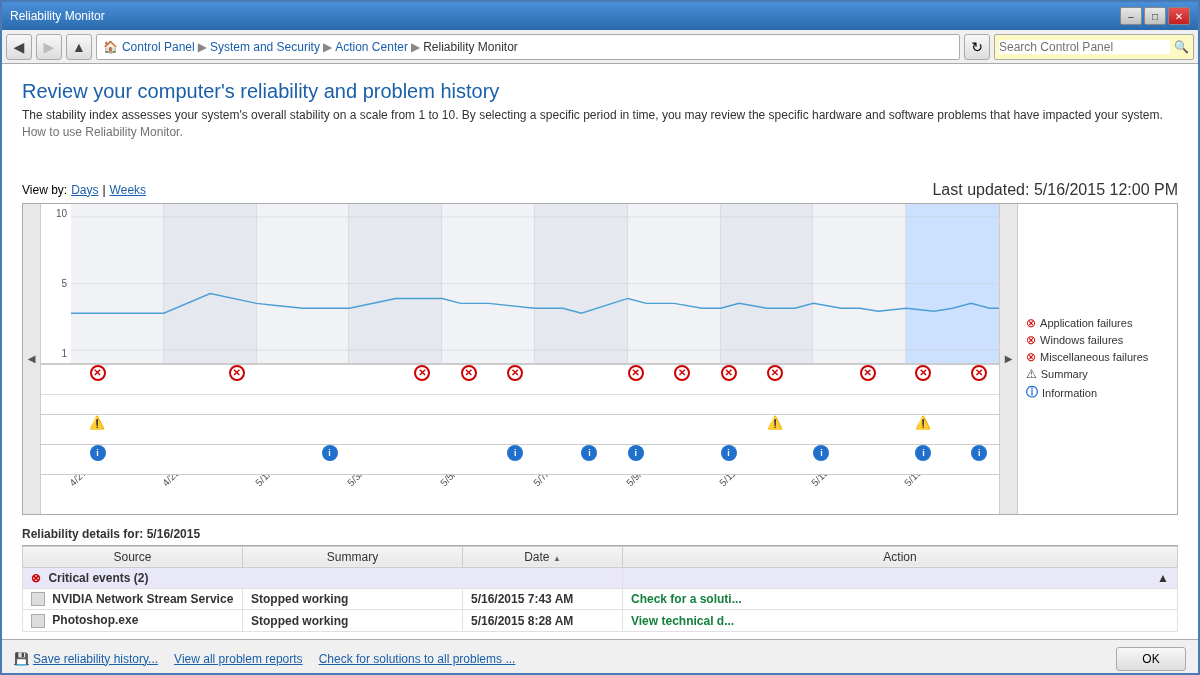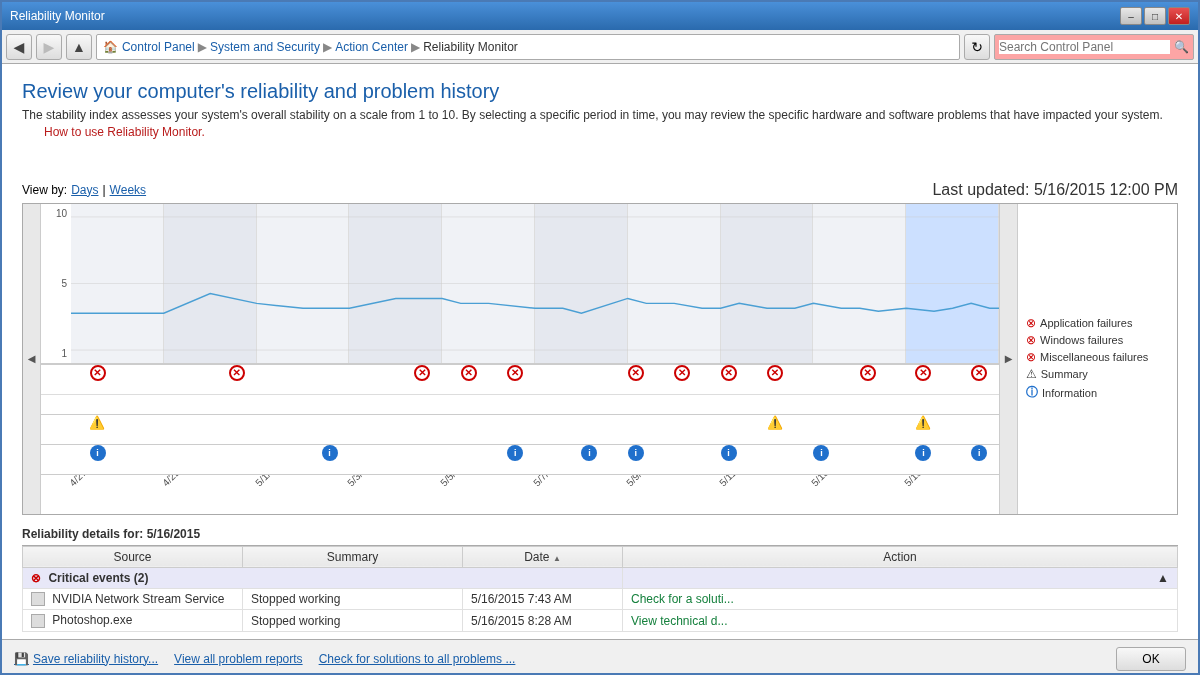--- a/index.html
+++ b/index.html
@@ -96,21 +96,21 @@
       border-radius: 3px;
       display: flex;
       align-items: center;
       justify-content: center;
       cursor: pointer;
       font-size: 14px;
     }
     .search-box {
       width: 200px;
       height: 26px;
-      background: #fca5a5;
+      background: #fef9c3;
       border: 1px solid #aaa;
       border-radius: 2px;
       display: flex;
       align-items: center;
       padding: 0 4px;
       gap: 4px;
     }
     .search-box input {
       border: none;
       outline: none;
@@ -135,21 +135,21 @@
       font-weight: normal;
       margin-bottom: 4px;
     }
 
     .description {
       font-size: 12px;
       color: #333;
       margin-bottom: 10px;
       line-height: 1.4;
     }
-    .description a { color: #b91c1c; text-decoration: none; margin-left: 22px; }
+    .description a { color: #737373; text-decoration: none; }
 
     .view-by {
       font-size: 12px;
       margin-bottom: 4px;
       display: flex;
       align-items: center;
       justify-content: space-between;
       margin-top: 40px;
     }
     .view-by-left { display: flex; align-items: center; gap: 4px; }
@@ -312,20 +312,21 @@
       padding: 3px 8px;
       text-align: center;
       font-weight: normal;
       color: #333;
       cursor: pointer;
     }
     .details-table td {
       border: 1px solid #e0e0e0;
       padding: 3px 8px;
       color: #333;
+      font-weight: bold;
     }
     .details-table tr.section-header td {
       background: #e8e8f8;
       font-weight: bold;
       padding: 3px 8px;
     }
     .details-table tr.data-row td {
       background: white;
     }
 

